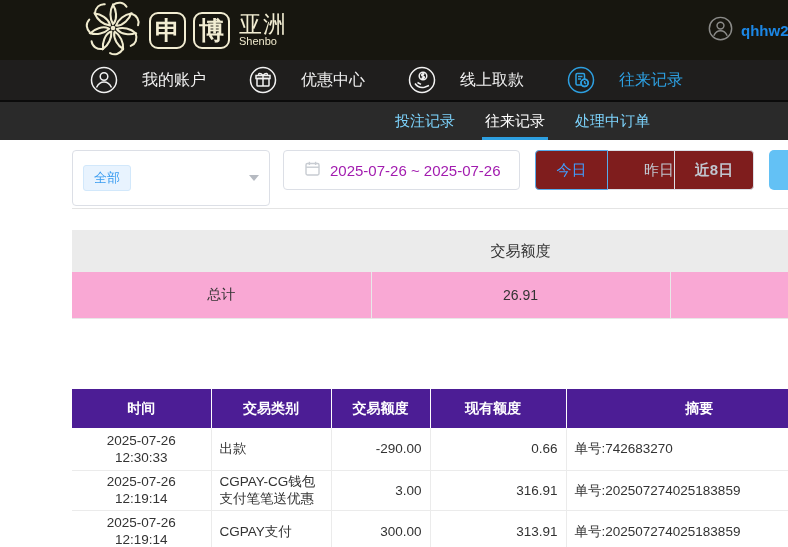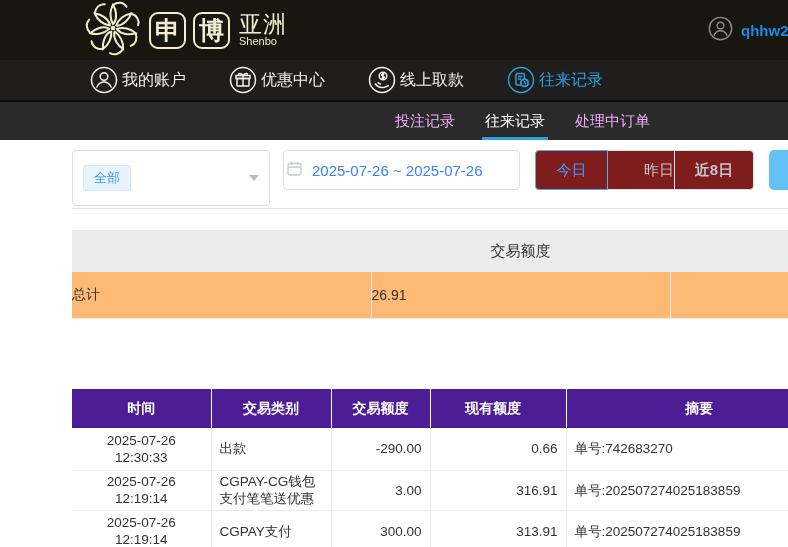--- a/index.html
+++ b/index.html
@@ -14,56 +14,56 @@
   .char-box { width:37px; height:37px; border:2px solid #f2edd2; border-radius:9px; color:#f2edd2;
     font-size:25px; font-weight:bold; display:flex; align-items:center; justify-content:center; }
   .brand-text { color:#f2edd2; margin-left:2px; line-height:1.05; }
   .brand-region { font-size:23px; letter-spacing:1px; }
   .brand-latin { font-size:11px; color:#efe9cc; }
   .userbox { position:absolute; left:708px; top:0; width:130px; height:60px; display:flex;
     align-items:center; gap:8px; color:#1c87e5; font-weight:bold; font-size:15px; white-space:nowrap; }
   
   .navbar { position:absolute; top:60px; left:0; width:788px; height:42px; background:#1f1e1d;
     border-bottom:2px solid #0b0b0b; display:flex; align-items:center; padding-left:90px; gap:43px; }
-  .nav-item { display:flex; align-items:center; gap:4px; color:#f1f1f1; font-size:16px; white-space:nowrap; cursor:pointer; }
+  .nav-item { display:flex; align-items:center; gap:24px; color:#f1f1f1; font-size:16px; white-space:nowrap; cursor:pointer; }
   .nav-item.active { color:#2d9fe0; }
   .nav-item svg { display:block; }
   
   .tabbar { position:absolute; top:102px; left:0; width:788px; height:38px; background:#2a2a2a;
     display:flex; padding-left:395px; gap:30px; }
-  .tab { position:relative; display:flex; align-items:center; font-size:15px; color:#f0abfc; cursor:pointer; white-space:nowrap; }
+  .tab { position:relative; display:flex; align-items:center; font-size:15px; color:#7dd3fc; cursor:pointer; white-space:nowrap; }
   .tab.active { color:#ffffff; }
   .tab-underline { position:absolute; left:-3px; right:-3px; bottom:0; height:3px; background:#2d9fe0; }
   
   .filter-row { position:absolute; top:150px; left:72px; width:716px; height:40px; }
   .select-box { position:absolute; left:0; top:0; width:198px; height:56px; border:1px solid #dcdfe6;
     border-radius:4px; background:#fff; display:flex; align-items:center; padding:0 10px; cursor:pointer; }
   .type-tag { background:#e8f3fe; border:1px solid #d2e8fb; border-radius:3px; color:#3a9cf0;
     font-size:13px; padding:3px 10px; }
   .caret { margin-left:auto; width:0; height:0; border-left:5px solid transparent;
     border-right:5px solid transparent; border-top:6px solid #b6bac1; }
   .date-box { position:absolute; left:211px; top:0; width:237px; height:40px; border:1px solid #dcdfe6;
-    border-radius:4px; background:#fff; display:flex; align-items:center; gap:9px; padding:0 2px;
-    color:#3b82f6; font-size:15px; cursor:pointer; white-space:nowrap; }
+    border-radius:4px; background:#fff; display:flex; align-items:center; gap:9px; padding:0 20px;
+    color:#a21caf; font-size:15px; cursor:pointer; white-space:nowrap; }
   .quick-group { position:absolute; left:463px; top:0; display:flex; }
   .quick-btn { height:40px; background:#7f1d1d; border:1px solid #dcdfe6; color:#c0c6cf; font-size:15px;
     display:flex; align-items:center; justify-content:center; cursor:pointer; margin-left:-1px; }
   .quick-btn:first-child { margin-left:0; border-radius:4px 0 0 4px; width:73px; }
   .quick-btn:nth-child(2) { width:68px;justify-content:flex-end; }
   .quick-btn:last-child { border-radius:0 4px 4px 0; width:80px;font-weight:bold; }
   .quick-btn.active { border:1px solid #57abea; color:#409eff; z-index:2; }
   .more-btn { position:absolute; left:697px; top:0; width:44px; height:40px; background:#63c1f5;
     border-radius:5px; cursor:pointer; }
   .divider { position:absolute; top:208px; left:72px; width:716px; height:1px; background:#e4e4e4; }
   
   .summary-table { position:absolute; top:230px; left:72px; width:897px; border-collapse:collapse;
     table-layout:fixed; }
   .summary-table th { height:42px; background:#ebebeb; font-size:15px; font-weight:normal; color:#333;
     text-align:center; }
-  .summary-table td { height:46px; font-size:14px; border-bottom:1px solid #e8e8e8; background:#fdba74; }
+  .summary-table td { height:46px; font-size:14px; text-align:center; border-bottom:1px solid #e8e8e8; background:#f9a8d4; }
   .summary-table td + td { border-left:1px solid #e8e8e8; }
   
   .data-table { position:absolute; top:389px; left:72px; width:750px; border-collapse:collapse;
     table-layout:fixed; }
   .data-table th { height:39px; background:#4c1d95; color:#fff; font-size:14px; font-weight:bold;
     text-align:center; border-right:1px solid #fdfdfd; }
   .data-table th:last-child { border-right:none; }
   .data-table td { font-size:13.5px; color:#333; line-height:17px; padding:2px 8px;
     border-bottom:1px solid #ebebeb; border-right:1px solid #ebebeb; background:#fff; }
   .data-table td:last-child { border-right:none; }

